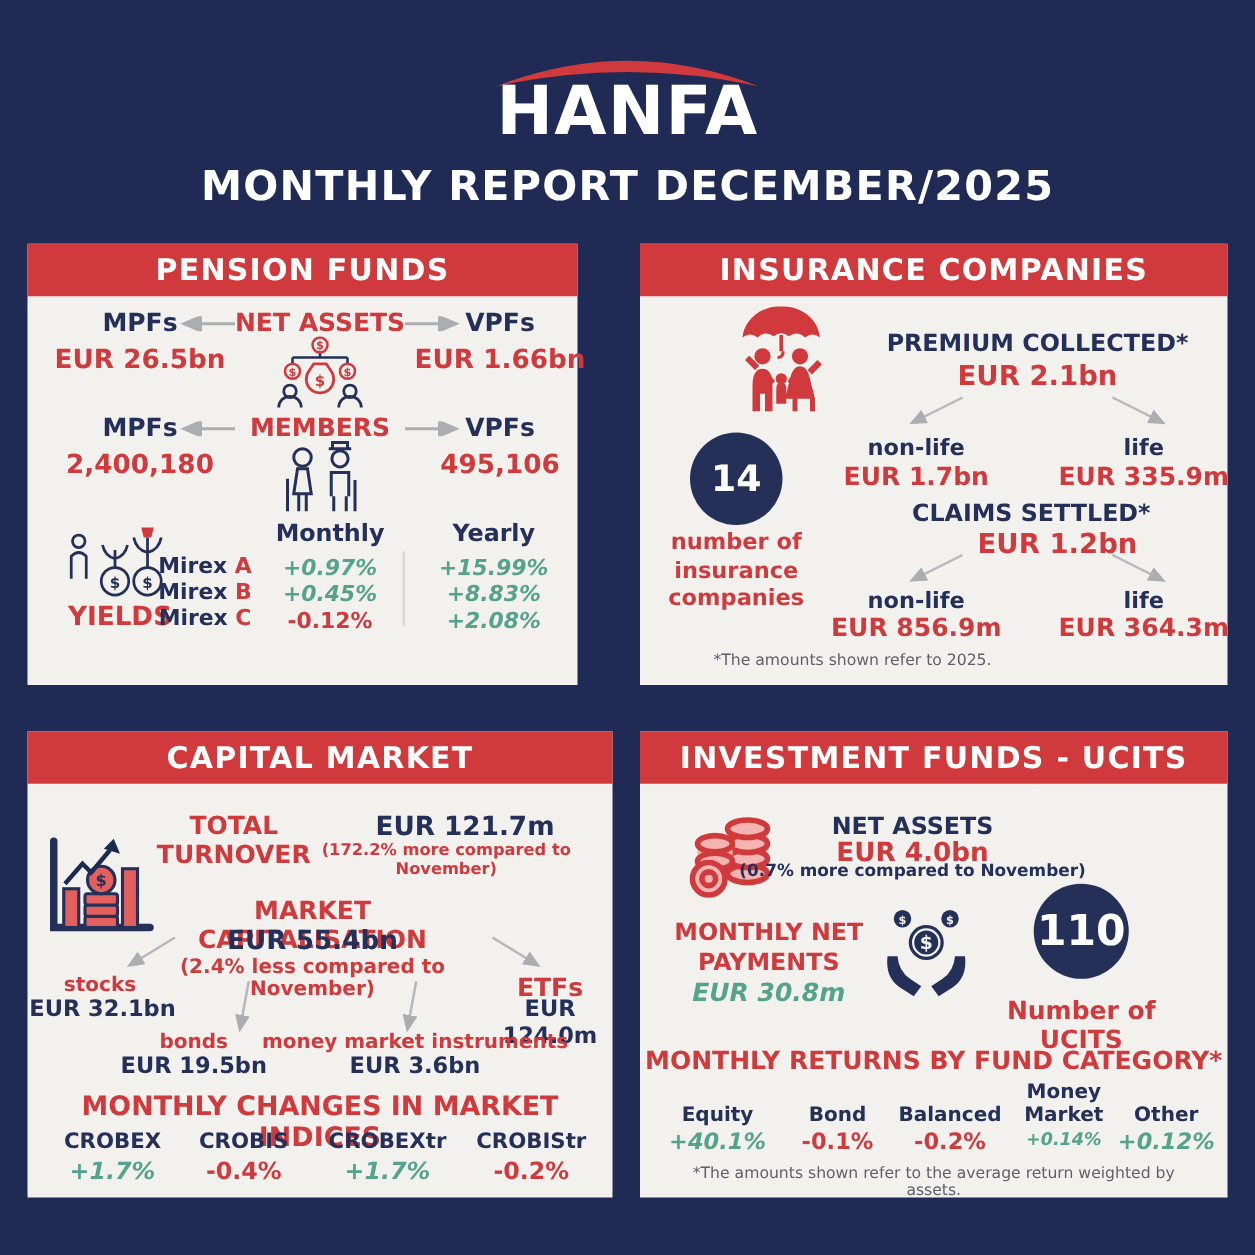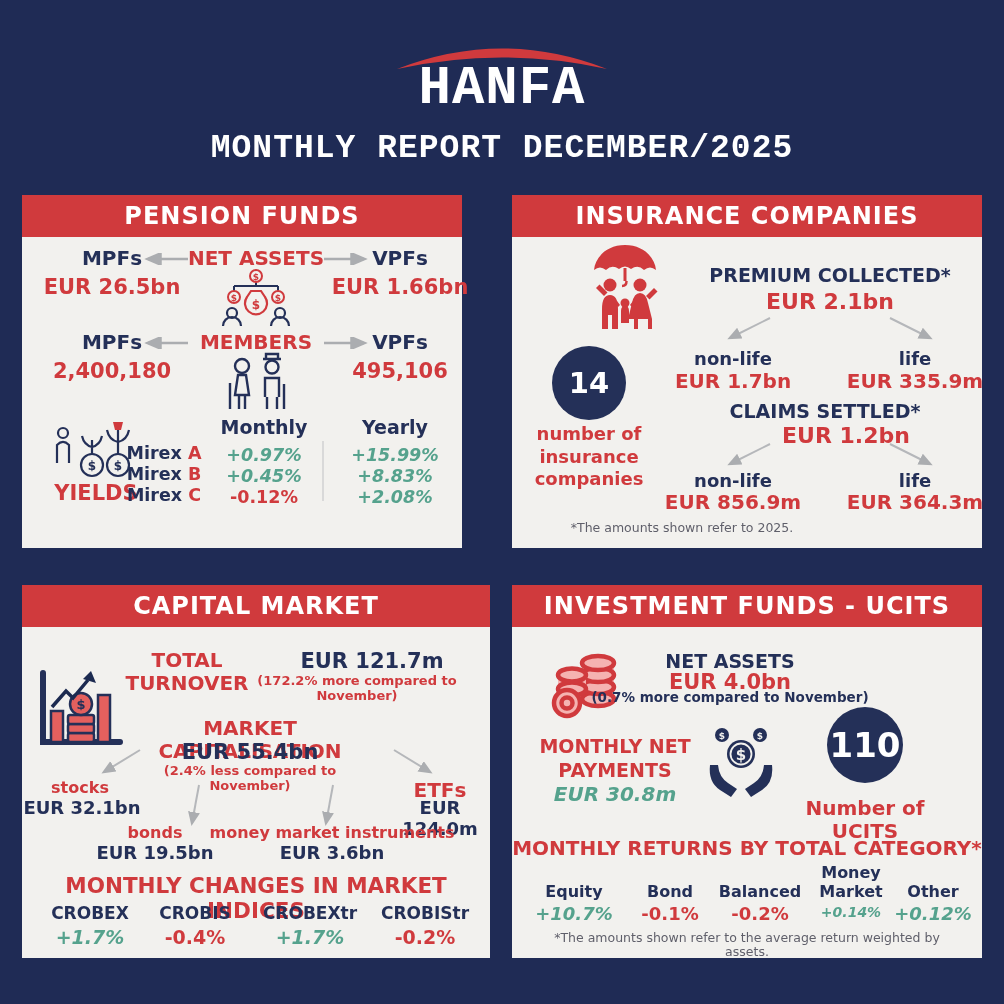--- a/index.html
+++ b/index.html
@@ -3,21 +3,21 @@
 <meta charset="utf-8">
 <style>
   :root{
     --background:#1F2B55; --panel_bg:#F2F1EE; --red:#D03A3D; --navy:#243058;
     --green:#55A28D; --arrow_gray:#ABADB0; --footnote_gray:#5F5F6A;
   }
   html,body{margin:0;padding:0;background:var(--background);}
   .fig{position:relative;width:1004px;height:1004px;background:var(--background);
        font-family:"DejaVu Sans","Liberation Sans",sans-serif;font-weight:bold;overflow:hidden;}
   .t{position:absolute;text-align:center;line-height:1.15;}
-  .navy{color:var(--navy);} .red{color:var(--red);} .white{color:#fff;font-family:Liberation Mono, monospace;}
+  .navy{color:var(--navy);} .red{color:var(--red);} .white{color:#fff;}
   .up{color:var(--green);font-style:italic;} .down{color:var(--red);}
   .card{position:absolute;background:var(--panel_bg);}
   .card-head{height:42px;background:var(--red);color:#fff;display:flex;align-items:center;
              justify-content:center;font-size:24px;letter-spacing:1px;}
   .card-body{position:absolute;top:42px;left:0;right:0;bottom:0;}
   .circle{position:absolute;background:var(--navy);color:#fff;border-radius:50%;
           display:flex;align-items:center;justify-content:center;}
   .divider{position:absolute;background:#D9D9D9;}
   .foot{font-weight:400;color:var(--footnote_gray);}
   svg{display:block;}
@@ -205,21 +205,21 @@
         <path d="M16 40 L30 24 L37 31 L52 13" stroke="#1C2A50" stroke-width="3.5" fill="none"></path>
         <polygon points="55,4 60,16 47,12" fill="#1C2A50"></polygon>
       </svg>
 
       <div class="t red" style="left:70px;top:22px;width:190px;font-size:20px">TOTAL TURNOVER</div>
       <div class="t navy" style="left:270px;top:22px;width:160px;font-size:21px">EUR 121.7m</div>
       <div class="t red" style="left:205px;top:47px;width:260px;font-size:13px">(172.2% more compared to November)</div>
 
       <div class="t red" style="left:103px;top:90px;width:250px;font-size:20px">MARKET CAPITALISATION</div>
       <div class="t navy" style="left:128px;top:113px;width:200px;font-size:21px">EUR 55.4bn</div>
-      <div class="t red" style="left:108px;top:137px;width:240px;font-size:13px">(2.4% less compared to November)</div>
+      <div class="t red" style="left:108px;top:137px;width:240px;font-size:16px">(2.4% less compared to November)</div>
 
       <svg class="abs" style="left:72px;top:120px" width="50" height="30">
         <line x1="46" y1="3" x2="10" y2="25" stroke="#B5B7BA" stroke-width="2" marker-end="url(#ah)"></line>
       </svg>
       <svg class="abs" style="left:368px;top:120px" width="50" height="30">
         <line x1="4" y1="3" x2="40" y2="25" stroke="#B5B7BA" stroke-width="2" marker-end="url(#ah)"></line>
       </svg>
       <svg class="abs" style="left:162px;top:156px" width="22" height="48">
         <line x1="15" y1="2" x2="8" y2="40" stroke="#B5B7BA" stroke-width="2" marker-end="url(#ah)"></line>
       </svg>
@@ -288,26 +288,26 @@
         <text x="33" y="34.5" font-size="15" fill="#F2F1EE" text-anchor="middle" font-weight="bold">$</text>
         <text x="14" y="14" font-size="9" fill="#F2F1EE" text-anchor="middle" font-weight="bold">$</text>
         <text x="52" y="14" font-size="9" fill="#F2F1EE" text-anchor="middle" font-weight="bold">$</text>
       </svg>
 
       <div class="circle" style="left:315px;top:80px;width:76px;height:76px;font-size:34px">
         <span>110</span>
       </div>
       <div class="t red" style="left:273px;top:170px;width:160px;font-size:20px">Number of UCITS</div>
 
-      <div class="t red" style="left:0;top:210px;width:470px;font-size:20px">MONTHLY RETURNS BY TOTAL CATEGORY*</div>
+      <div class="t red" style="left:0;top:210px;width:470px;font-size:20px">MONTHLY RETURNS BY FUND CATEGORY*</div>
 
       <div class="t navy abs" style="left:12px;top:236px;width:100px;height:38px;font-size:16px;display:flex;align-items:flex-end;justify-content:center">
           <span>Equity</span>
         </div>
-      <div class="t up" style="left:12px;top:277px;width:100px;font-size:18px">+10.7%</div>
+      <div class="t up" style="left:12px;top:277px;width:100px;font-size:18px">+40.1%</div>
       <div class="t navy abs" style="left:113px;top:236px;width:90px;height:38px;font-size:16px;display:flex;align-items:flex-end;justify-content:center">
           <span>Bond</span>
         </div>
       <div class="t down" style="left:113px;top:277px;width:90px;font-size:18px">-0.1%</div>
       <div class="t navy abs" style="left:193px;top:236px;width:110px;height:38px;font-size:16px;display:flex;align-items:flex-end;justify-content:center">
           <span>Balanced</span>
         </div>
       <div class="t down" style="left:193px;top:277px;width:110px;font-size:18px">-0.2%</div>
       <div class="t navy abs" style="left:297px;top:236px;width:84px;height:38px;font-size:16px;line-height:1.15;display:flex;align-items:flex-end;justify-content:center;text-align:center">
           <span>Money Market</span>

